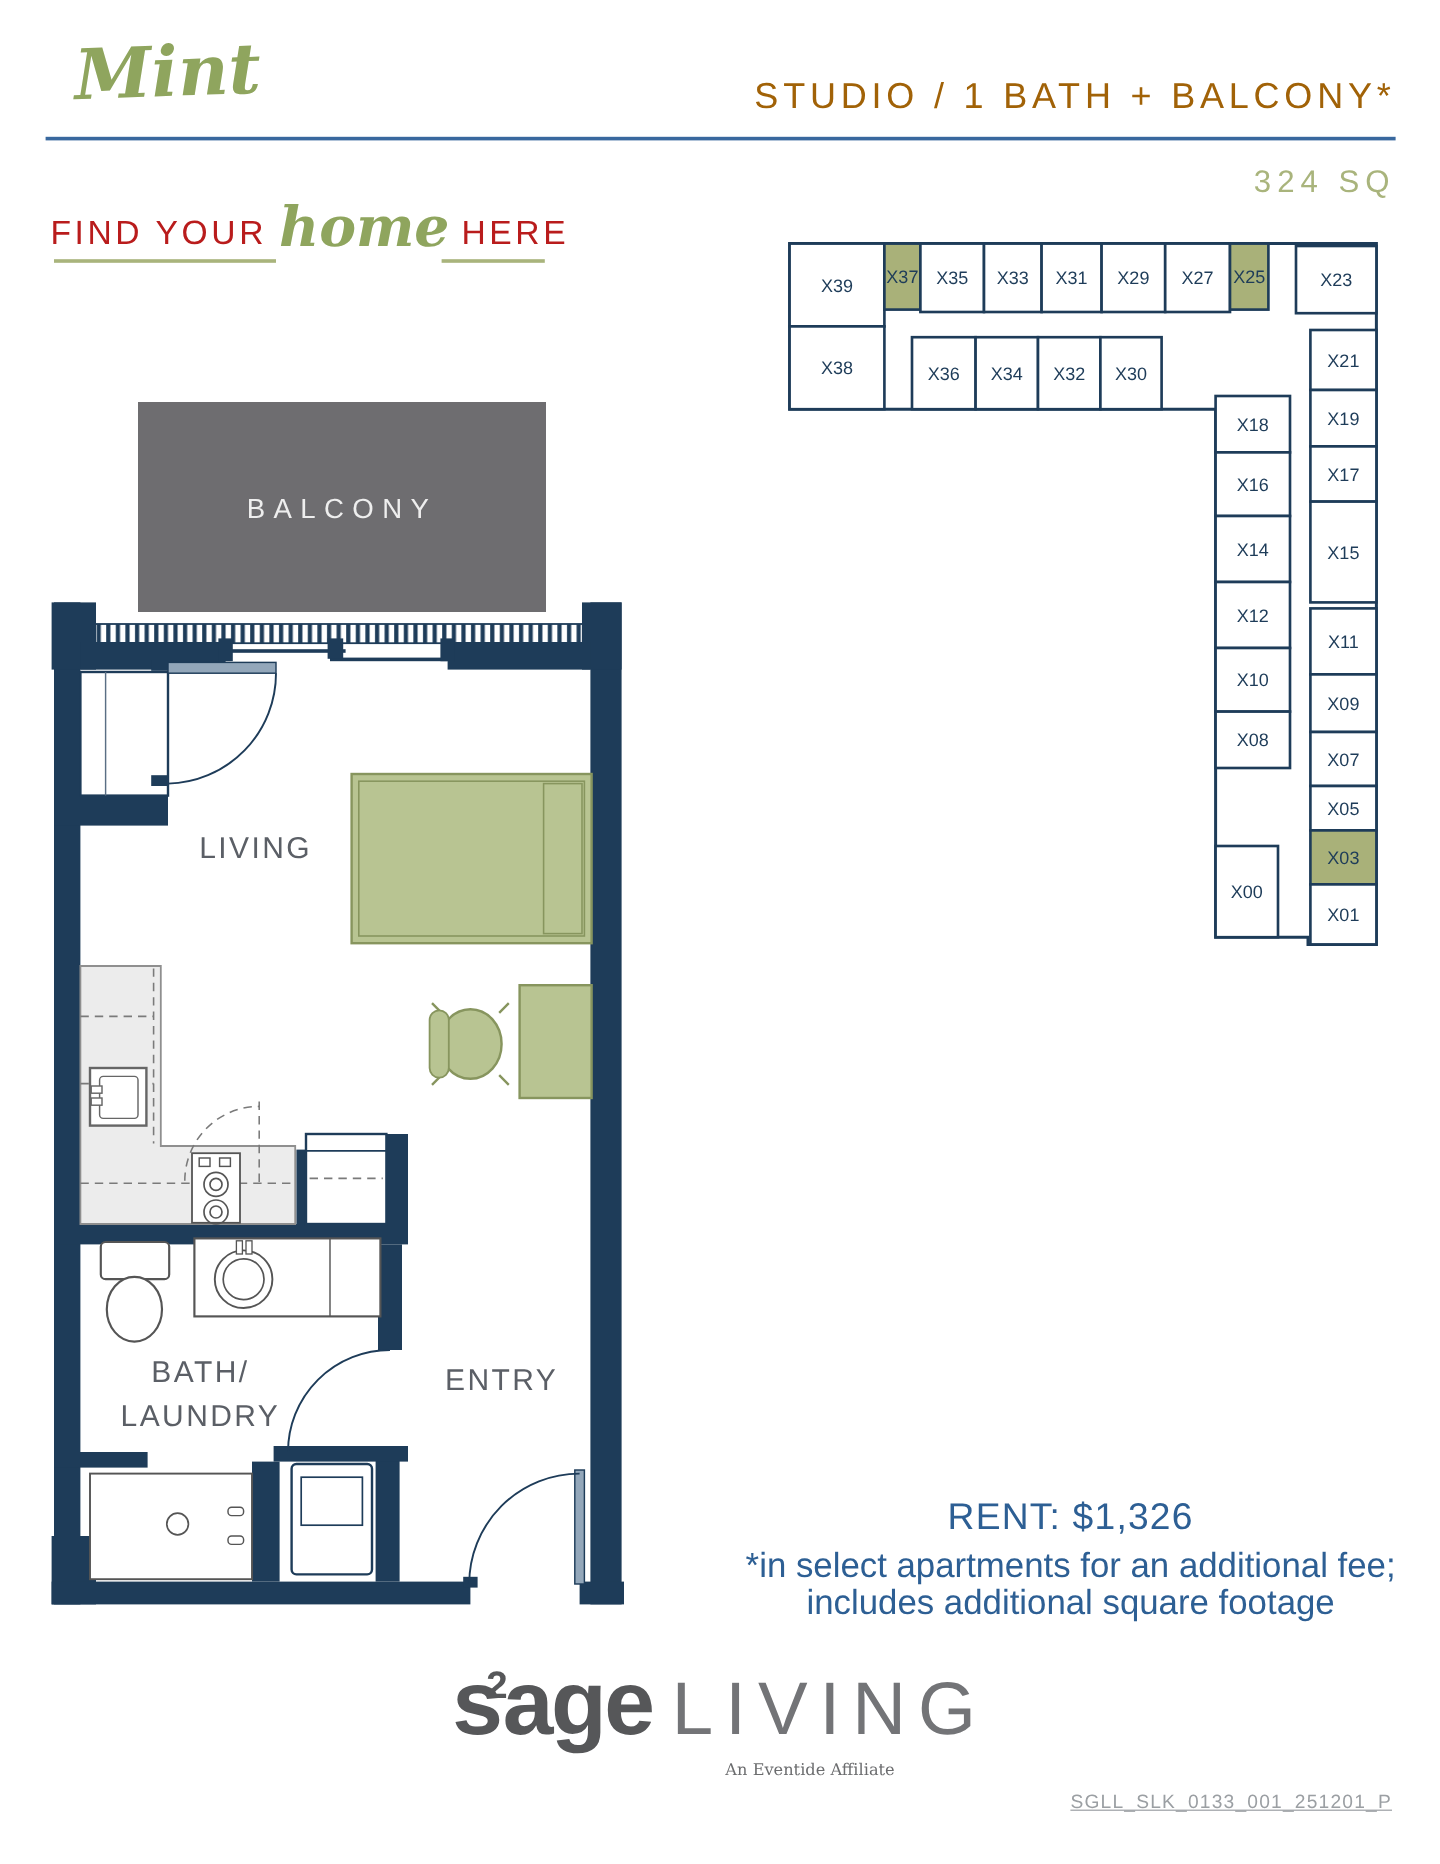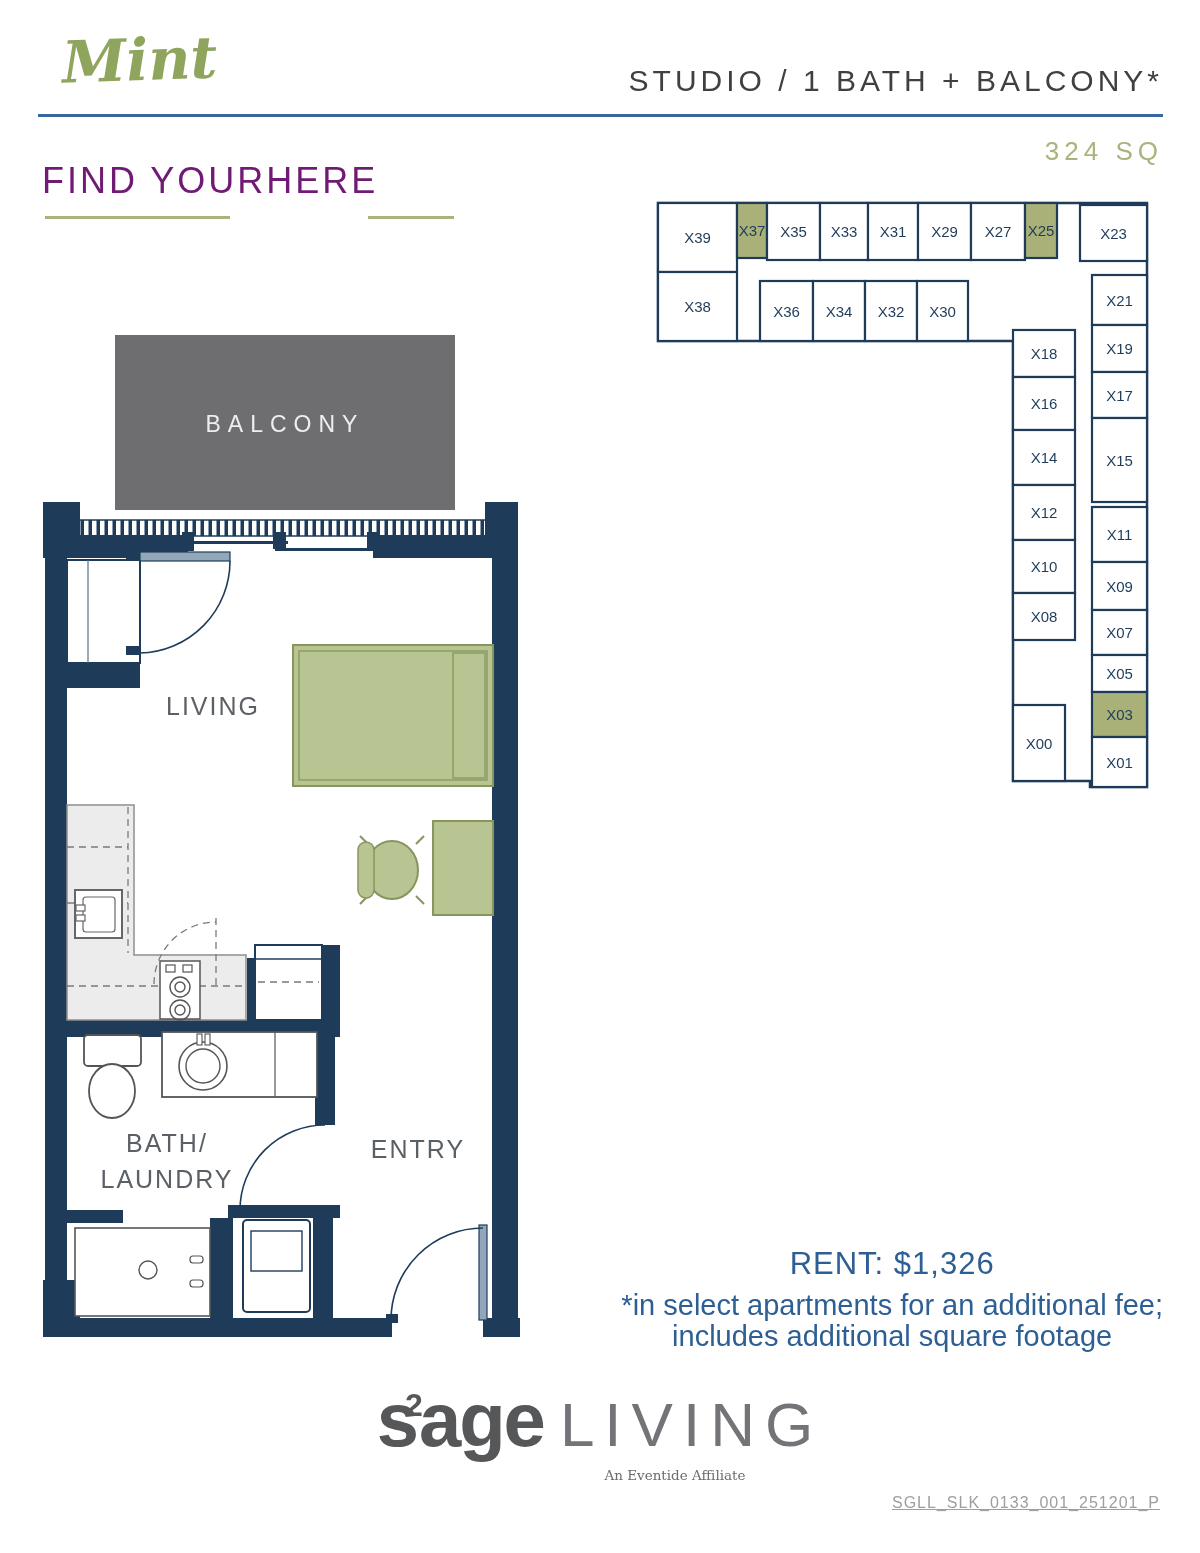--- a/index.html
+++ b/index.html
@@ -2,24 +2,24 @@
 <html><head>
 <meta charset="utf-8">
 <style>
   html,body{margin:0;padding:0;background:#ffffff;}
   .page{position:relative;width:1200px;height:1553px;background:#fff;overflow:hidden;
         font-family:"Liberation Sans",sans-serif;}
   
   .plan-name{position:absolute;left:62px;top:26px;font-family:"DejaVu Serif",serif;
     font-style:italic;font-weight:700;font-size:58px;color:#8fa55e;transform:rotate(-2deg);}
   .head-rule{position:absolute;left:38px;top:114px;width:1125px;height:3px;background:#39689e;}
-  .plan-type{position:absolute;right:37px;top:64px;font-size:30px;letter-spacing:4px;color:#404040;text-align:center;}
+  .plan-type{position:absolute;right:37px;top:64px;font-size:30px;letter-spacing:4px;color:#a16207;text-align:center;}
   .sqft{position:absolute;right:37px;top:136px;font-size:26px;letter-spacing:5px;color:#a9b47c;}
   .tagline{position:absolute;left:42px;top:160px;display:flex;align-items:baseline;white-space:nowrap;}
-  .tag-caps{font-size:36px;letter-spacing:3px;color:#701a75;}
+  .tag-caps{font-size:28px;letter-spacing:3px;color:#b91c1c;}
   .tag-script{font-family:"DejaVu Serif",serif;font-style:italic;font-weight:700;
     font-size:46px;color:#8fa55e;margin:0 10px;position:relative;top:2px;}
   .tag-underline{position:absolute;height:3px;background:#a9b47c;top:216px;}
   .u-left{left:45px;width:185px;}
   .u-right{left:368px;width:86px;}
   .units{position:absolute;left:45px;top:228px;font-size:27px;color:#2d5f94;white-space:nowrap;}
   .units .sep{color:#a9b47c;margin:0 13px;}
   .units sup{font-size:15px;}
   
   .keyplan{position:absolute;left:650px;top:195px;width:520px;height:600px;}
@@ -50,20 +50,21 @@
 
 <div class="page">
 
   <div class="plan-name">Mint</div>
   <div class="head-rule"></div>
   <div class="plan-type">STUDIO / 1 BATH + BALCONY*</div>
   <div class="sqft">324 SQ</div>
 
   <div class="tagline">
     <span class="tag-caps">FIND YOUR</span>
+    <span class="tag-script">home</span>
     <span class="tag-caps">HERE</span>
   </div>
   <div class="tag-underline u-left"></div>
   <div class="tag-underline u-right"></div>
 
 
   <div class="keyplan">
     <svg id="keyplan-svg" width="520" height="600" viewBox="0 0 520 600">
       <path d="M8,8 H497 V592 H440 V586 H363 V146 H8 Z" fill="#ffffff" stroke="#1e3c59" stroke-width="2.5"></path>
       <g id="keyplan-cells">

